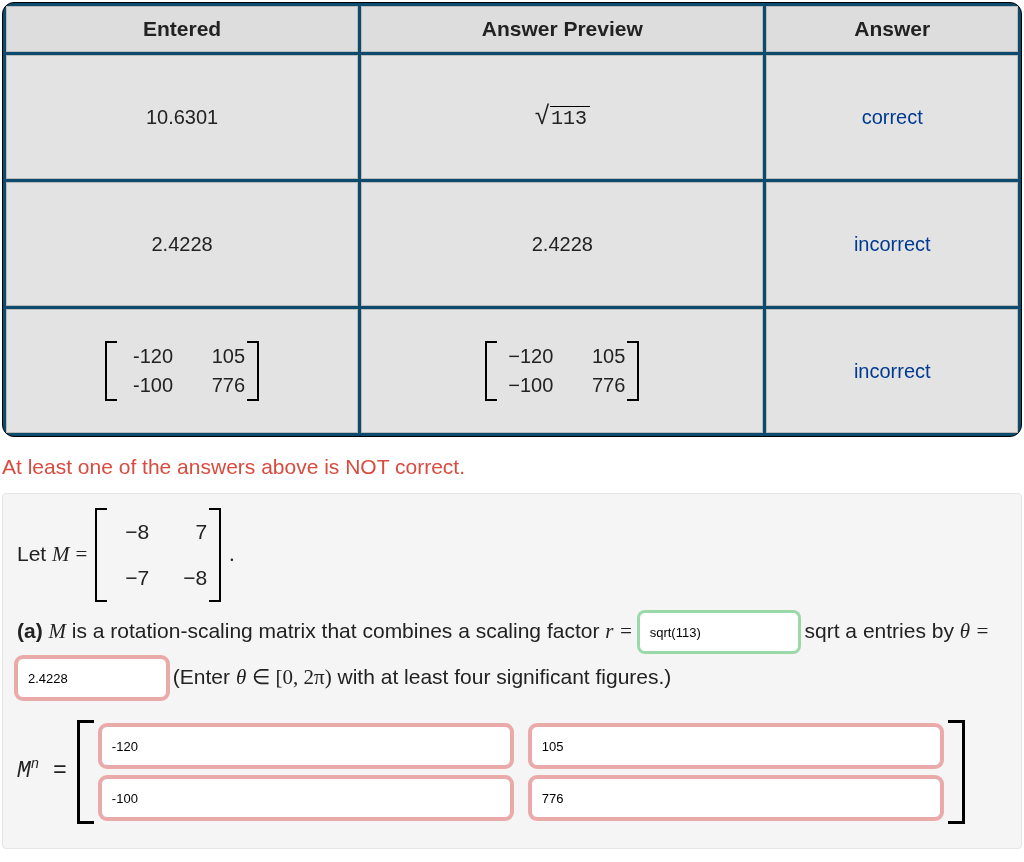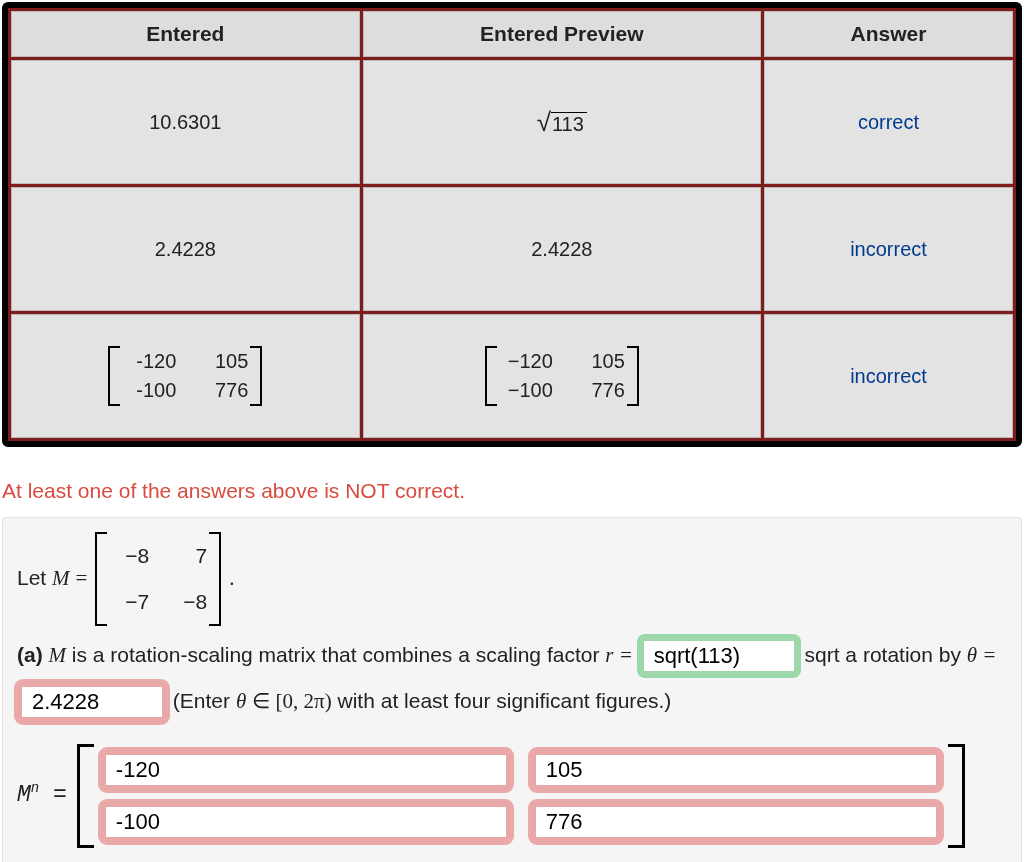--- a/index.html
+++ b/index.html
@@ -9,23 +9,23 @@
     font-family: Arial, Helvetica, sans-serif;
     font-size: 20px;
     background: #fff;
     color: #222;
     width: 1024px;
   }
   table.results {
     width: 100%;
     border-collapse: separate;
     border-spacing: 3px;
-    background: #7f1d1d;
-    border: 6px solid #000000;
-    border-radius: 6px;
+    background: #0c4a6e;
+    border: 1px solid #000000;
+    border-radius: 12px;
     table-layout: fixed;
   }
   table.results th {
     background: #ddd;
     padding: 10px 6px;
     font-weight: bold;
     font-size: 21px;
     border: 1px solid #bbb;
     text-align: center;
   }
@@ -37,21 +37,21 @@
     font-size: 20px;
     height: 124px;
     vertical-align: middle;
   }
   table.results col.c1 { width: 35%; }
   table.results col.c2 { width: 40%; }
   table.results col.c3 { width: 25%; }
   td.result-correct { background: #80f080; color: #003a90; }
   td.result-incorrect { background: #cf9090; color: #003a90; }
 
-  .sqrt { white-space: nowrap; font-family: Liberation Sans, sans-serif; }
+  .sqrt { white-space: nowrap; font-family: Liberation Mono, monospace; }
   .sqrt .surd { font-size: 26px; }
   .sqrt .rad { border-top: 1.5px solid #000; padding: 0 3px 0 1px; }
 
   .mat-brackets {
     display: inline-block;
     position: relative;
     padding: 4px 14px;
     font-family: Arial, Helvetica, sans-serif;
   }
   .mat-brackets::before, .mat-brackets::after {
@@ -64,38 +64,38 @@
   }
   .mat-brackets::before { left: 0; border-left: 2px solid #000; }
   .mat-brackets::after  { right: 0; border-right: 2px solid #000; }
   .mat-grid { display: grid; grid-template-columns: auto auto; column-gap: 18px; row-gap: 6px; }
   .mat-grid span { text-align: right; min-width: 54px; display:inline-block; }
   .serif { font-family: Liberation Sans, sans-serif; }
 
   .warning {
     color: #d84b3e;
     font-size: 21px;
-    margin: 32px 0 14px 0;
+    margin: 18px 0 14px 0;
   }
 
   .problem-box {
     background: #f5f5f5;
     border: 1px solid #e5e5e5;
     border-radius: 4px;
     padding: 14px 14px 24px 14px;
     line-height: 1.9;
     font-size: 21px;
   }
   .problem-box .mi { font-family: "Times New Roman", Georgia, serif; font-style: italic; }
   .problem-box .mn { font-family: "Times New Roman", Georgia, serif; }
 
   input.ans {
-    font-size: 22px;
+    font-size: 13px;
     padding: 6px 10px;
-    border: 5px solid #4c1d95;
+    border: 1px solid #4c1d95;
     border-radius: 6px;
     background: #fff;
     height: 40px;
     vertical-align: middle;
   }
   input.ans.ok  { box-shadow: 0 0 0 2px rgba(60,190,90,0.5); border-color:#9ed8aa; }
   input.ans.bad { box-shadow: 0 0 0 3px rgba(225,80,80,0.45); border-color:#e8a8a8; }
 
   .matrix-input-wrap {
     display: inline-flex;
@@ -137,21 +137,21 @@
 
 <table class="results">
   <colgroup>
       <col class="c1">
       <col class="c2">
       <col class="c3">
     </colgroup>
   <thead>
     <tr>
       <th>Entered</th>
-      <th>Entered Preview</th>
+      <th>Answer Preview</th>
       <th>Answer</th>
     </tr>
   </thead>
   <tbody id="results-body">
       <tr>
         <td>10.6301</td>
         <td><span class="sqrt"><span class="surd">√</span><span class="rad">113</span></span></td>
         <td class="result-correct">correct</td>
       </tr>
       <tr>
@@ -191,21 +191,21 @@
         <span>−8</span>
       </span>
     </span>
       <span class="mn">.</span>
   </div>
 
   <div class="flow">
     <b>(a) </b><span class="mi">M</span><span> is a rotation-scaling matrix that combines a scaling factor </span><span class="mi">r =</span>
     <input class="ans ok" style="width: 160px;" value="sqrt(113)">
     <span> sqrt a</span>
-    <span>rotation by </span><span class="mi">θ =</span>
+    <span>entries by </span><span class="mi">θ =</span>
     <input class="ans bad" style="width: 150px;" value="2.4228">
     <span>(Enter <span class="mi">θ</span> <span class="mn">∈ [0, 2π)</span> with at least four significant figures.)</span>
   </div>
 
 
   <div class="mn-row">
     <span class="eqlabel">M<sup style="font-size:14px">n</sup> <span style="font-style:normal">=</span></span>
     <span class="matrix-input-wrap">
       <span class="big-bracket left"></span>
       <span class="mat-input-grid">

